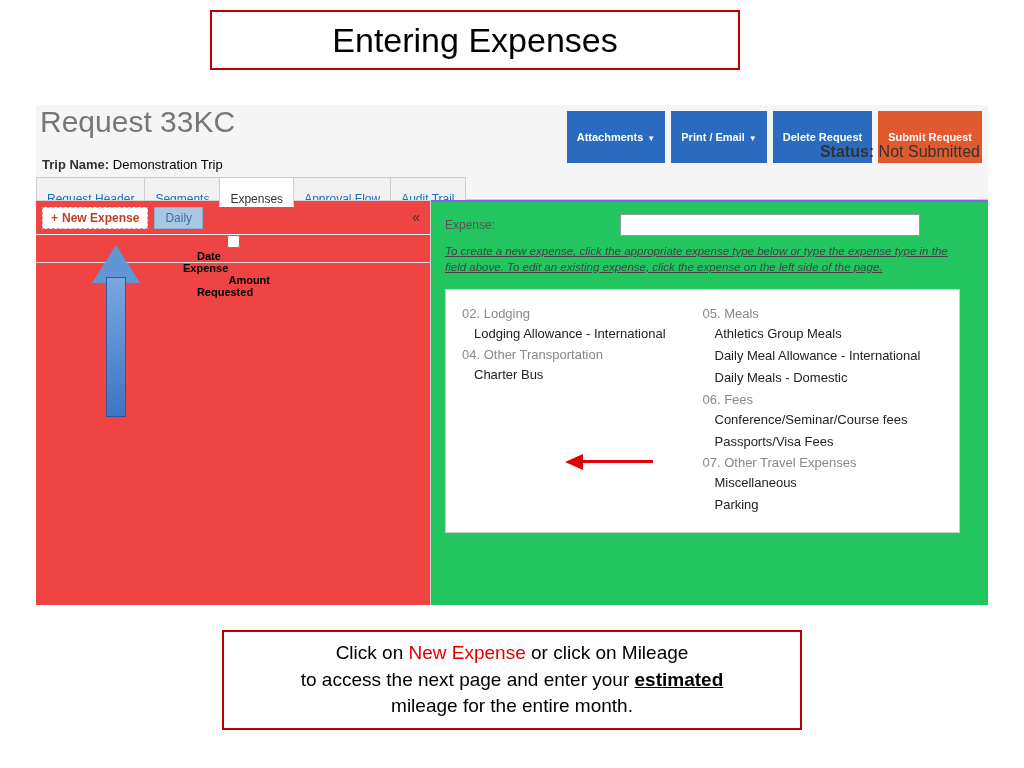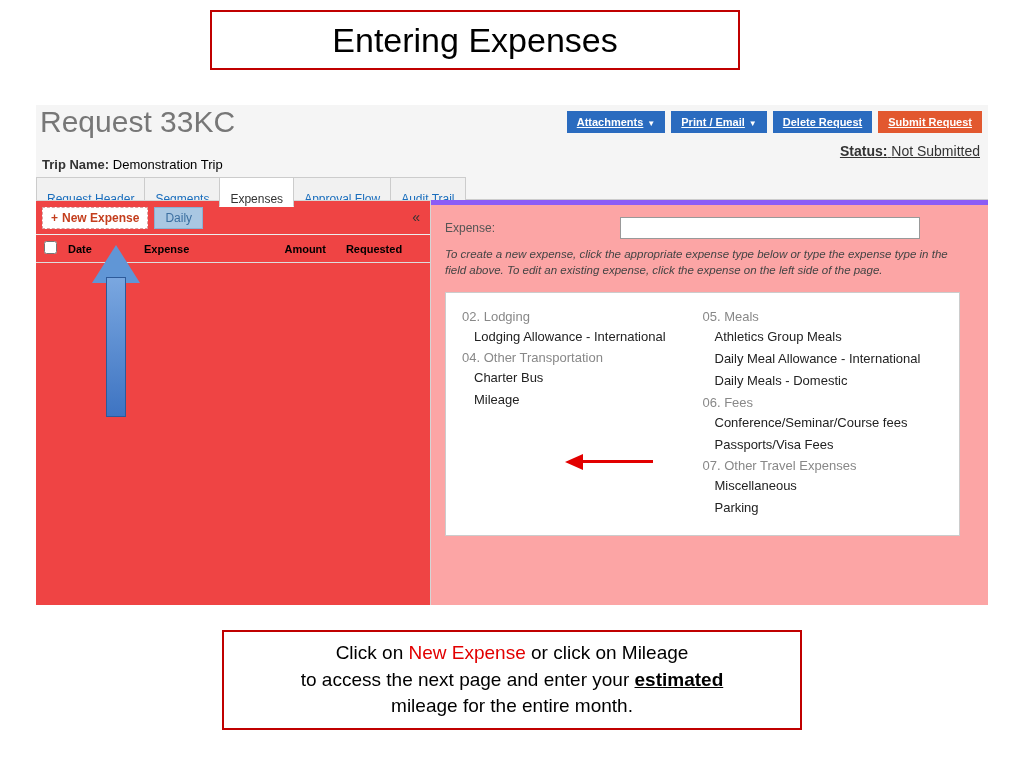--- a/index.html
+++ b/index.html
@@ -15,28 +15,28 @@
     position: absolute; top: 105px; left: 36px; width: 952px; height: 500px;
     background: #f5f5f5;
   }
   
   .header-row { position: relative; height: 40px; }
   .page-title {
     position: absolute; left: 4px; top: 0; font-size: 30px; font-weight: 300; color: #777;
   }
   .action-buttons { position: absolute; right: 6px; top: 6px; display: flex; gap: 6px; }
   .btn {
-    background: #2a6bbf; color: #fff; font-size: 11px; padding: 5px 10px;
-    border: none; cursor: pointer; font-weight: bold; text-decoration: underline;
+    background: #2a6bbf; color: #fff; font-size: 11px; padding: 20px 10px;
+    border: none; cursor: pointer; font-weight: bold;
   }
   .btn-danger { background: #e2582f; }
   .btn .caret { display:inline-block; margin-left:4px; font-size:8px; }
   
   .status-row {
-    position: absolute; right: 8px; top: 38px; font-size: 14px; color: #333; text-decoration: underline;
+    position: absolute; right: 8px; top: 38px; font-size: 16px; color: #333;
   }
   .status-row .lbl { font-weight: bold; }
   
   .trip-row { position: absolute; left: 6px; top: 52px; font-size: 13px; }
   .trip-row .lbl { font-weight: bold; color: #333; }
   
   .tabstrip {
     position: absolute; left: 0px; top: 72px; border-bottom: 1px solid #ccc;
     display: flex; height: 23px; width: 100%;
   }
@@ -57,36 +57,36 @@
   }
   .new-expense-btn .plus { color: #c43e1d; font-weight: bold; margin-right: 4px; }
   .delete-btn {
     background: #a9c7e2; border: 1px solid #8ab1d3; color: #3b6fa0;
     font-size: 12px; padding: 3px 10px; margin-left: 6px; cursor: pointer;
   }
   .collapse-icon { position: absolute; right: 10px; top: 8px; color: #333; font-size: 14px; cursor: pointer; }
   
   .table-header {
     display: flex; border-bottom: 1px solid #ddd; font-size: 11px; font-weight: bold;
-    height: 28px; align-items: center;
+    height: 28px; align-items: center; flex-direction: column;
   }
   .th-check { width: 28px; text-align: center; }
   .th-date { width: 80px; padding-left: 4px; }
   .th-expense { width: 100px; }
   .th-amount { width: 90px; text-align: right; padding-right:8px;}
   .th-requested { flex: 1; text-align: center; padding-right: 16px; }
   
-  .right-pane { flex: 1; background: #fca5a5; padding: 12px 28px 0 14px; border-top:5px solid #8b5cf6;}
+  .right-pane { flex: 1; background: #22c55e; padding: 12px 28px 0 14px; border-top:2px solid #8b5cf6;}
   .expense-row { display: flex; align-items: center; font-size: 12px; margin-bottom: 8px; }
   .expense-row label { width: 175px; color: #555; }
   .expense-row input {
     width: 300px; height: 22px; border: 1px solid #999; background: #fff; padding: 2px 4px;
   }
   .instruct {
-    font-style: italic; font-size: 11.5px; color: #444; line-height: 1.35; padding-right:10px;
+    font-style: italic; font-size: 11.5px; color: #444; line-height: 1.35; padding-right:10px;text-decoration:underline;
   }
   
   .types-panel {
     background: #fff; margin-top: 14px; border: 1px solid #ccc; padding: 12px 16px 14px 16px;
     display: flex;
   }
   .types-col { width: 50%; font-size: 13px; }
   .type-grp { color: #888; margin: 4px 0 4px 0; }
   .type-item { color: #222; margin: 4px 0 4px 12px; cursor: pointer; line-height:1.4;}
   
@@ -179,21 +179,20 @@
         <input type="text" style="">
       </div>
       <div class="instruct">To create a new expense, click the appropriate expense type below or type the expense type in the field above. To edit an existing expense, click the expense on the left side of the page.</div>
 
       <div class="types-panel">
         <div class="types-col">
           <div class="type-grp">02. Lodging</div>
           <div class="type-item">Lodging Allowance - International</div>
           <div class="type-grp">04. Other Transportation</div>
           <div class="type-item">Charter Bus</div>
-          <div class="type-item">Mileage</div>
         </div>
         <div class="types-col">
           <div class="type-grp">05. Meals</div>
           <div class="type-item">Athletics Group Meals</div>
           <div class="type-item">Daily Meal Allowance - International</div>
           <div class="type-item">Daily Meals - Domestic</div>
           <div class="type-grp">06. Fees</div>
           <div class="type-item">Conference/Seminar/Course fees</div>
           <div class="type-item">Passports/Visa Fees</div>
           <div class="type-grp">07. Other Travel Expenses</div>

